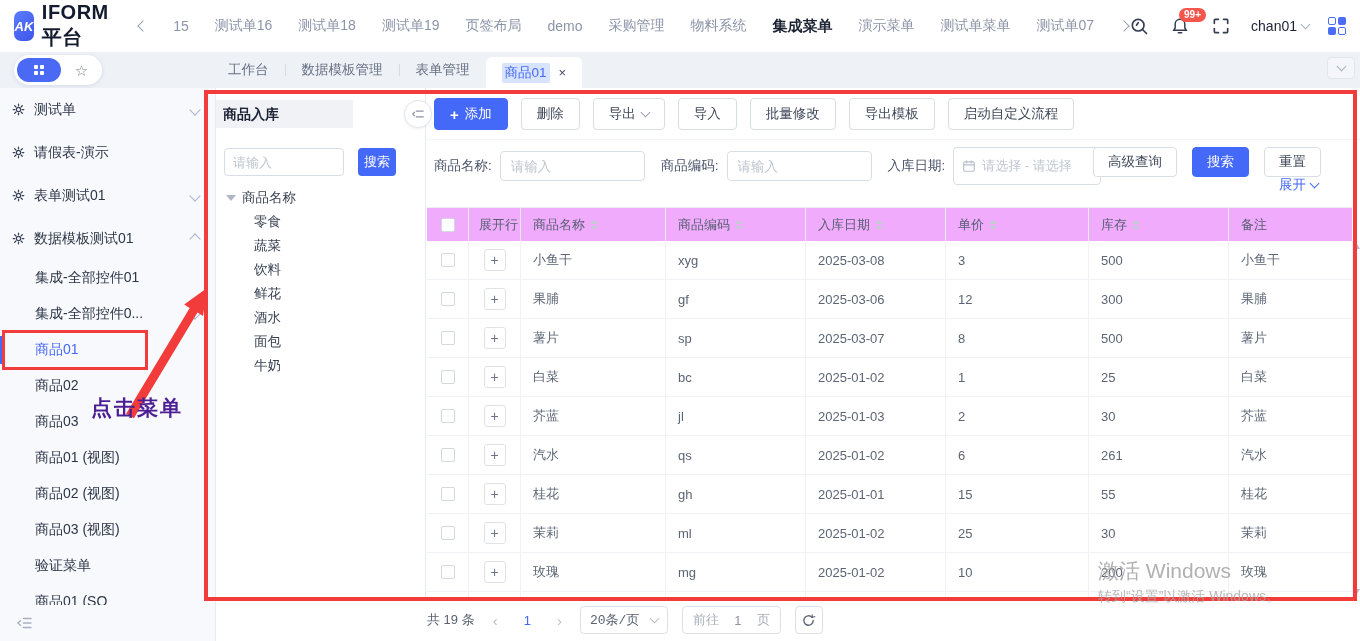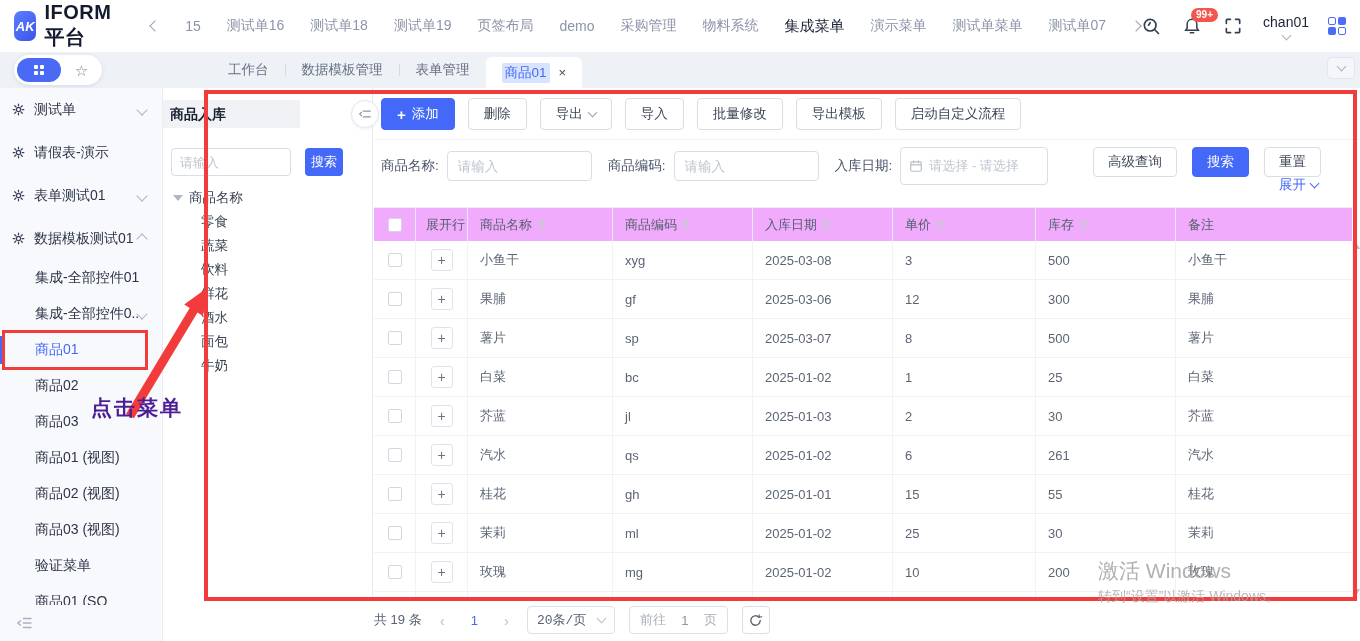--- a/index.html
+++ b/index.html
@@ -7,30 +7,30 @@
   body { font-family:"Liberation Sans","DejaVu Sans",sans-serif; }
   #app { position:relative; width:1360px; height:641px; background:#fff; overflow:hidden; }
 
   
   .navbar { height:52px; display:flex; align-items:center; padding:0 14px; background:#fff; }
   .logo-box { width:30px; height:30px; border-radius:7px; background:linear-gradient(135deg,#5b7dff,#3d55e9);
               color:#fff; font-weight:700; font-style:italic; font-size:13px; display:flex; align-items:center; justify-content:center; }
   .logo-title { font-size:20px; font-weight:700; color:#141b2e; margin-left:8px; letter-spacing:.5px; }
   .nav { display:flex; align-items:center; gap:26px; margin-left:26px; color:#8c94a8; font-size:14px; white-space:nowrap; }
   .nav-item { cursor:pointer; }
-  .nav-item.active { color:#1b2232; font-weight:400; font-size:15px; }
+  .nav-item.active { color:#1b2232; font-weight:700; font-size:15px; }
   .nav-chev { width:8px; height:8px; border-left:1.6px solid #9aa2b2; border-bottom:1.6px solid #9aa2b2; display:inline-block; }
   .nav-chev.left  { transform:rotate(45deg); }
   .nav-chev.right { transform:rotate(-135deg); }
   .nav-icons { margin-left:auto; display:flex; align-items:center; gap:19px; }
   .icon-btn { position:relative; width:22px; height:22px; display:flex; align-items:center; justify-content:center; color:#333e52; }
   .icon-btn svg { width:20px; height:20px; }
   .badge { position:absolute; top:-7px; left:10px; background:#f2564d; color:#fff; font-size:10px; font-weight:700;
            border-radius:9px; padding:2px 5px; line-height:1; }
-  .user { display:flex; align-items:center; gap:5px; font-size:14px; color:#1c2334;flex-direction:column; }
+  .user { display:flex; align-items:center; gap:5px; font-size:14px; color:#1c2334; }
   .chev-sm { width:7px; height:7px; border-right:1.5px solid #aab1bf; border-bottom:1.5px solid #aab1bf; transform:rotate(45deg); margin-top:-3px; }
   .appgrid { display:grid; grid-template-columns:8px 8px; grid-template-rows:8px 8px; gap:2px; }
   .appgrid i { border-radius:2px; background:#4a6cf7; }
   .appgrid i.hollow { background:#fff; border:1.6px solid #4a6cf7; }
 
   
   .tabbar { height:36px; background:#eef1f6; display:flex; align-items:flex-end; position:relative; }
   .pill { position:absolute; left:14px; top:3px; width:88px; height:30px; background:#fff; border-radius:15px;
           box-shadow:0 1px 4px rgba(40,60,120,.12); display:flex; align-items:center; }
   .pill-blue { width:44px; height:24px; margin-left:3px; border-radius:12px; background:#4a6af5; display:flex; align-items:center; justify-content:center; }
@@ -43,21 +43,21 @@
   .tab.active .tab-label { background:#d8e3fd; padding:1px 3px; border-radius:2px; }
   .tab-close { margin-left:9px; color:#3f4a5a; font-size:13px; line-height:1; }
   .tabsep { width:1px; height:12px; background:#d5dae3; align-self:center; }
   .tab-dd { position:absolute; right:5px; top:5px; width:28px; height:22px; background:#f4f6fa; border:1px solid #e2e6ee;
             border-radius:4px; display:flex; align-items:center; justify-content:center; }
 
   
   .page-body { display:flex; height:553px; }
 
   
-  .sidebar { width:163px; background:#f8f9fc; border-right:1px solid #e9ecf2; position:relative; overflow:hidden; flex:none; }
+  .sidebar { width:216px; background:#f8f9fc; border-right:1px solid #e9ecf2; position:relative; overflow:hidden; flex:none; }
   .side-item { height:36px; display:flex; align-items:center; padding-left:35px; font-size:14px; color:#2c3547; position:relative; cursor:pointer; }
   .side-item.group { height:43px; padding-left:11px; }
   .side-item.active { color:#4468f7; }
   .active-bar { position:absolute; left:0; top:4px; width:4px; height:28px; background:#4468f7; border-radius:0 2px 2px 0; }
   .gear { width:15px; height:15px; color:#39445a; margin-right:8px; display:inline-flex; }
   .gear svg { width:15px; height:15px; }
   .side-label { white-space:nowrap; overflow:hidden; }
   .chev { width:8px; height:8px; border-right:1.5px solid #a9b4cd; border-bottom:1.5px solid #a9b4cd; margin-left:auto; margin-right:16px; }
   .chev.down { transform:rotate(45deg); }
   .chev.up { transform:rotate(-135deg); }

